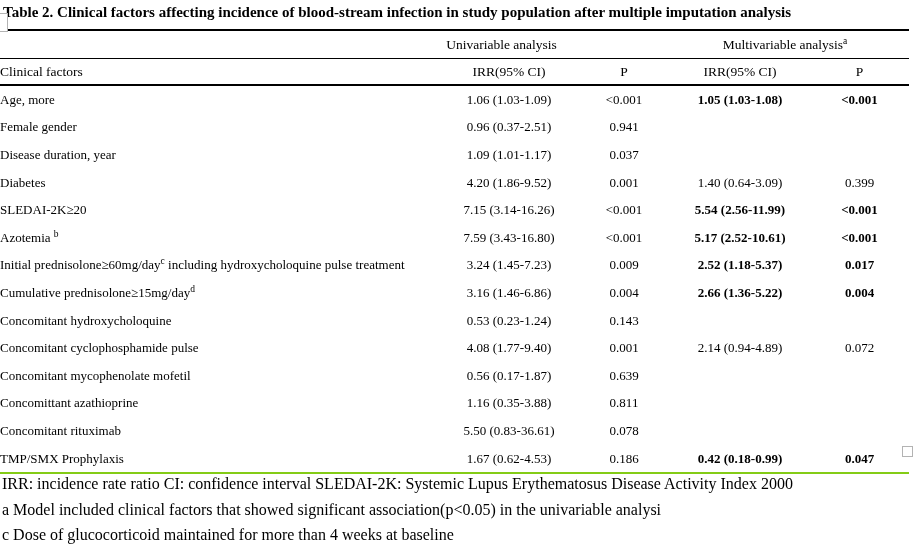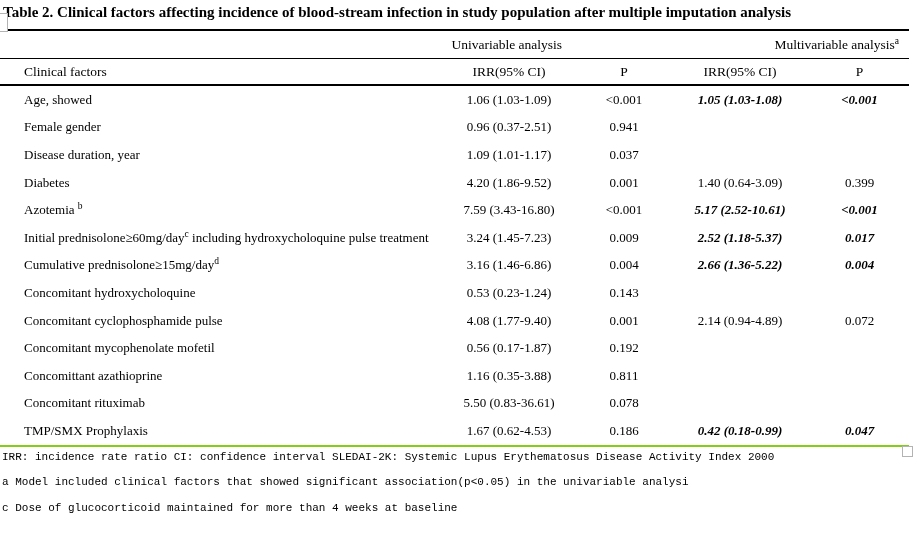--- a/index.html
+++ b/index.html
@@ -9,38 +9,38 @@
 
   .title { padding:4px 0 0 3px; height:29px; box-sizing:border-box;
            font-size:15px; font-weight:bold; white-space:nowrap; }
 
   table.main { border-collapse:collapse; table-layout:fixed; width:909px;
                border-top:2px solid #000; }
   col.c1 { width:440px; } col.c2 { width:138px; } col.c3 { width:92px; }
   col.c4 { width:140px; } col.c5 { width:99px; }
 
   tr.spanner td { height:25px; border-bottom:1px solid #000; font-size:13.5px;
-                  text-align:right; vertical-align:middle; }
+                  text-align:center; vertical-align:middle; }
   td.span-uni   { padding-right:108px; }
   td.span-multi { padding-right:10px; }
 
   tr.heads td { height:23px; border-bottom:2px solid #000; font-size:13.5px;
                 vertical-align:middle; }
   tr.data td  { height:25.6px; font-size:13px; vertical-align:middle;
                 overflow:hidden; white-space:nowrap; }
   tr.data.last td { border-bottom:2px solid #84cc16; }
 
   td.c { text-align:center; }
-  td.f { text-align:left; padding-left:24px; }
-  .b   { font-weight:bold;font-style:italic; }
+  td.f { text-align:left; padding-left:0; }
+  .b   { font-weight:bold; }
   sup.s { font-size:9.5px; line-height:0; }
 
   .footnotes { margin-top:3px; padding-left:2px; }
-  .fn { font-size:11px; line-height:14px; margin:0 0 11.5px 0;
-        white-space:nowrap;font-family:Liberation Mono, monospace; }
+  .fn { font-size:16px; line-height:14px; margin:0 0 11.5px 0;
+        white-space:nowrap; }
 
   .anchor-handle { position:absolute; left:-6px; top:13px; width:12px;
                    height:17px; border:1px solid #b3b3b3; background:#fff; }
   .resize-handle { position:absolute; left:902px; top:446px; width:9px;
                    height:9px; border:1px solid #b3b3b3; background:#fff; }
 </style>
 </head>
 <body>
 
 <div class="page">
@@ -67,21 +67,21 @@
 
     <tr class="heads">
       <td class="f">Clinical factors</td>
       <td class="c">IRR(95% CI)</td>
       <td class="c">P</td>
       <td class="c">IRR(95% CI)</td>
       <td class="c">P</td>
     </tr>
 
     <tr class="data">
-      <td class="f"><span>Age, showed</span><sup class="s"></sup><span></span></td>
+      <td class="f"><span>Age, more</span><sup class="s"></sup><span></span></td>
       <td class="c">1.06 (1.03-1.09)</td>
       <td class="c">&lt;0.001</td>
       <td class="c b">1.05 (1.03-1.08)</td>
       <td class="c b">&lt;0.001</td>
     </tr>
     <tr class="data">
       <td class="f"><span>Female gender</span><sup class="s"></sup><span></span></td>
       <td class="c">0.96 (0.37-2.51)</td>
       <td class="c">0.941</td>
       <td class="c"></td>
@@ -93,20 +93,27 @@
       <td class="c">0.037</td>
       <td class="c"></td>
       <td class="c"></td>
     </tr>
     <tr class="data">
       <td class="f"><span>Diabetes</span><sup class="s"></sup><span></span></td>
       <td class="c">4.20 (1.86-9.52)</td>
       <td class="c">0.001</td>
       <td class="c">1.40 (0.64-3.09)</td>
       <td class="c">0.399</td>
+    </tr>
+    <tr class="data">
+      <td class="f"><span>SLEDAI-2K≥20</span><sup class="s"></sup><span></span></td>
+      <td class="c">7.15 (3.14-16.26)</td>
+      <td class="c">&lt;0.001</td>
+      <td class="c b">5.54 (2.56-11.99)</td>
+      <td class="c b">&lt;0.001</td>
     </tr>
     <tr class="data">
       <td class="f"><span>Azotemia </span><sup class="s">b</sup><span></span></td>
       <td class="c">7.59 (3.43-16.80)</td>
       <td class="c">&lt;0.001</td>
       <td class="c b">5.17 (2.52-10.61)</td>
       <td class="c b">&lt;0.001</td>
     </tr>
     <tr class="data">
       <td class="f"><span>Initial prednisolone≥60mg/day</span><sup class="s">c</sup><span> including hydroxycholoquine pulse treatment</span></td>
@@ -132,21 +139,21 @@
     <tr class="data">
       <td class="f"><span>Concomitant cyclophosphamide pulse</span><sup class="s"></sup><span></span></td>
       <td class="c">4.08 (1.77-9.40)</td>
       <td class="c">0.001</td>
       <td class="c">2.14 (0.94-4.89)</td>
       <td class="c">0.072</td>
     </tr>
     <tr class="data">
       <td class="f"><span>Concomitant mycophenolate mofetil</span><sup class="s"></sup><span></span></td>
       <td class="c">0.56 (0.17-1.87)</td>
-      <td class="c">0.192</td>
+      <td class="c">0.639</td>
       <td class="c"></td>
       <td class="c"></td>
     </tr>
     <tr class="data">
       <td class="f"><span>Concomittant azathioprine</span><sup class="s"></sup><span></span></td>
       <td class="c">1.16 (0.35-3.88)</td>
       <td class="c">0.811</td>
       <td class="c"></td>
       <td class="c"></td>
     </tr>

